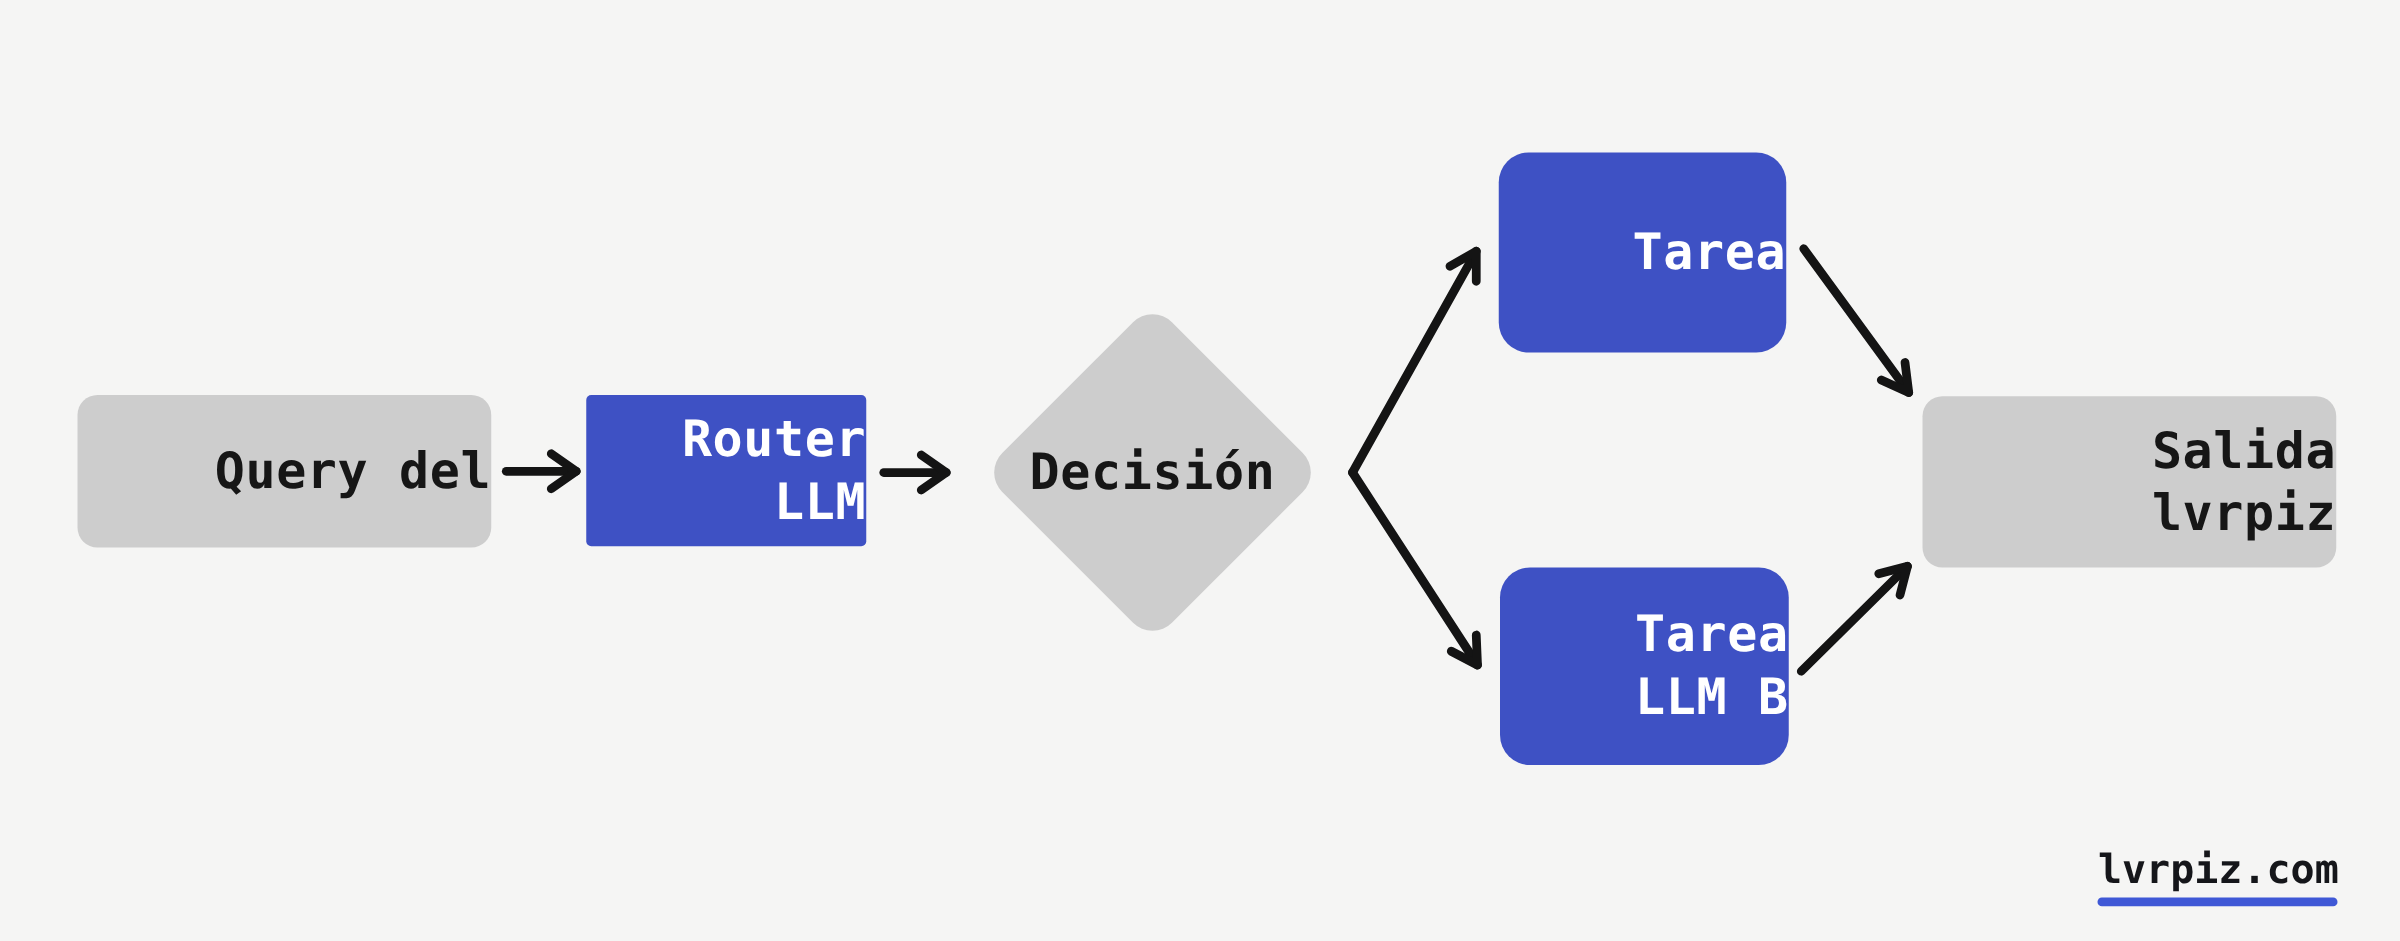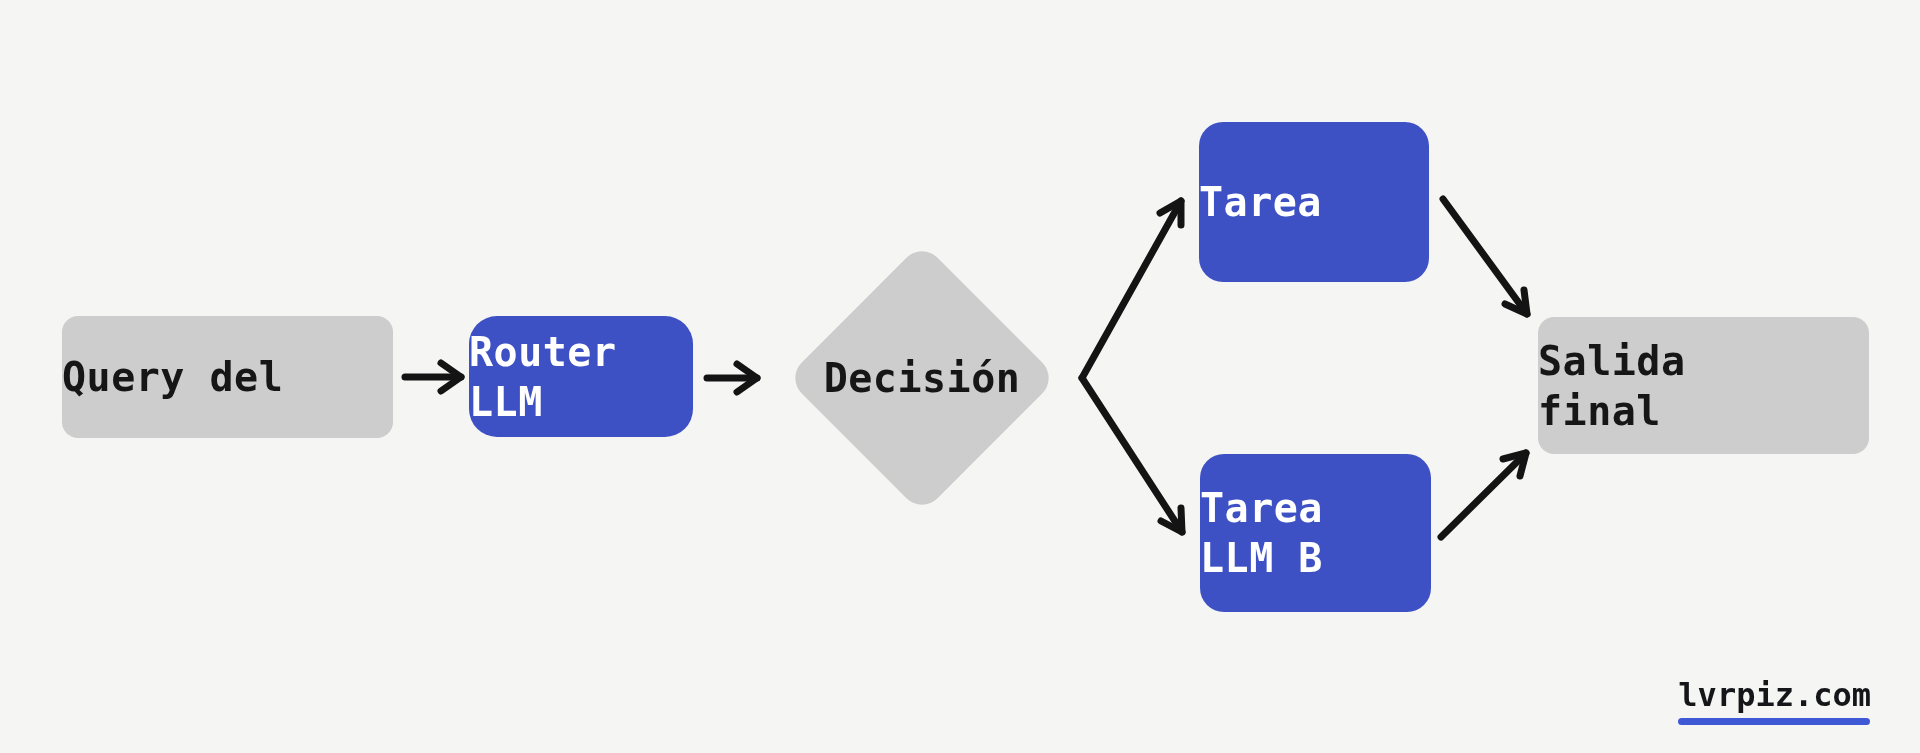--- a/index.html
+++ b/index.html
@@ -28,38 +28,38 @@
     fill: none;
     stroke: #141414;
     stroke-width: 7;
     stroke-linecap: round;
     stroke-linejoin: round;
   }
   .node {
     position: absolute;
     display: flex;
     flex-direction: column;
-    align-items: flex-start;
+    align-items: flex-end;
     justify-content: center;
     text-align: center;
     font-weight: bold;
     font-size: 40px;
     line-height: 50px;
     letter-spacing: 0.5px;
     white-space: nowrap;
   }
   .node-gray {
     background: #cdcdcd;
     color: #161616;
     border-radius: 16px;
   }
   .node-blue {
     background: #3e51c4;
     color: #ffffff;
-    border-radius: 28px;
+    border-radius: 4px;
   }
   .node-query  { left: 62px;   top: 316px; width: 331px; height: 122px; }
   .node-router { left: 469px;  top: 316px; width: 224px; height: 121px; }
   .node-tarea-a{ left: 1199px; top: 122px; width: 230px; height: 160px; border-radius: 24px; }
   .node-tarea-b{ left: 1200px; top: 454px; width: 231px; height: 158px; border-radius: 24px; }
   .node-salida { left: 1538px; top: 317px; width: 331px; height: 137px; }
   .diamond-wrap {
     position: absolute;
     left: 826px;
     top: 282px;
@@ -158,21 +158,21 @@
     <span>Tarea</span>
   </div>
 
   <div class="node node-blue node-tarea-b">
     <span>Tarea</span>
     <span>LLM B</span>
   </div>
 
   <div class="node node-gray node-salida">
     <span>Salida</span>
-    <span>final</span>
+    <span>lvrpiz</span>
   </div>
 
   <div class="watermark">
     <span class="watermark-text">lvrpiz.com</span>
     <span class="watermark-underline"></span>
   </div>
 
 </div>
 
 </body></html>

